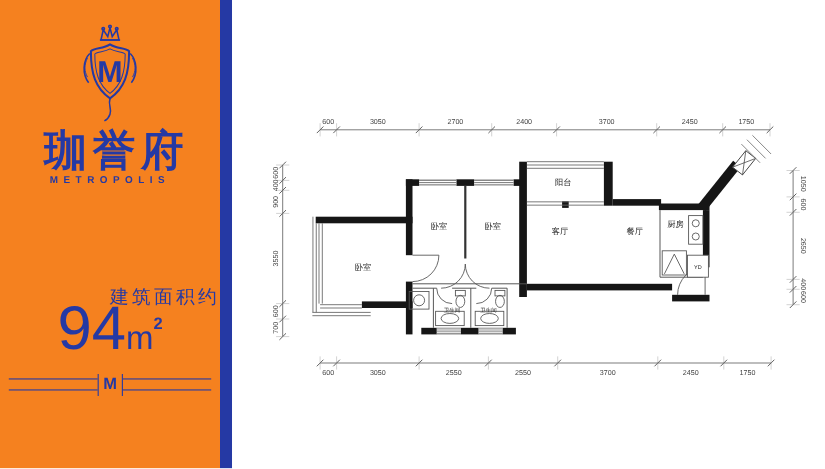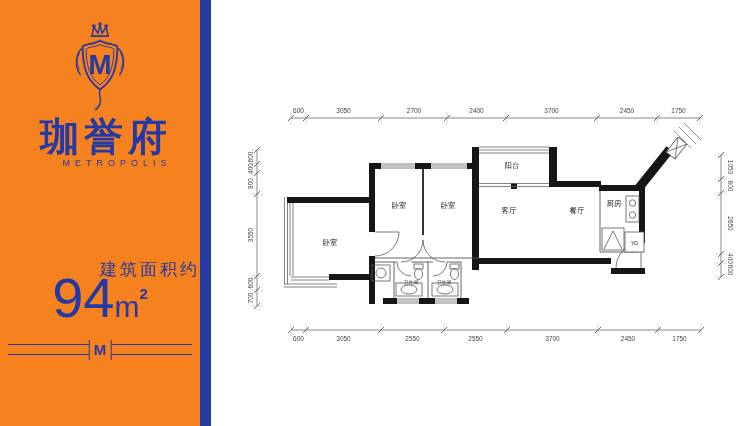--- a/index.html
+++ b/index.html
@@ -6,21 +6,21 @@
   #stage{position:relative;width:750px;height:426px;overflow:hidden;background:#fff;
          font-family:"Liberation Sans",sans-serif;}
   
   .panel{position:absolute;left:0;top:0;width:200px;height:426px;background:#F5811F;}
   .stripe{position:absolute;left:200px;top:0;width:11px;height:426px;background:#2539A4;}
   .crest{position:absolute;left:66px;top:22px;}
   .title{position:absolute;left:0;top:110px;width:212px;text-align:center;
          color:#2539A4;font-size:39px;font-weight:bold;letter-spacing:5px;
          font-family:"Liberation Sans",sans-serif;}
   .subtitle{position:absolute;left:0;top:158px;width:200px;text-align:center;
-         color:#2539A4;font-size:9px;letter-spacing:5px;font-weight:normal;padding-left:17px;}
+         color:#2539A4;font-size:9px;letter-spacing:5px;font-weight:bold;}
   .area-label{position:absolute;left:0;top:258px;width:200px;text-align:right;
          color:#2539A4;font-size:17px;letter-spacing:3px;}
   .area-value{position:absolute;left:0;top:270px;width:200px;text-align:center;
          color:#2539A4;}
   .area-value .num{font-size:56px;font-weight:normal;line-height:1;}
   .area-value .unit{font-size:30px;}
   .area-value sup{font-size:15px;vertical-align:18px;font-weight:bold;}
   .divider{position:absolute;left:8px;top:340px;width:184px;height:20px;}
   .divider .rule{position:absolute;left:0;width:184px;height:0;border-top:1.5px solid #2539A4;}
   .divider .rule.r1{top:4px;} .divider .rule.r2{top:14px;}

